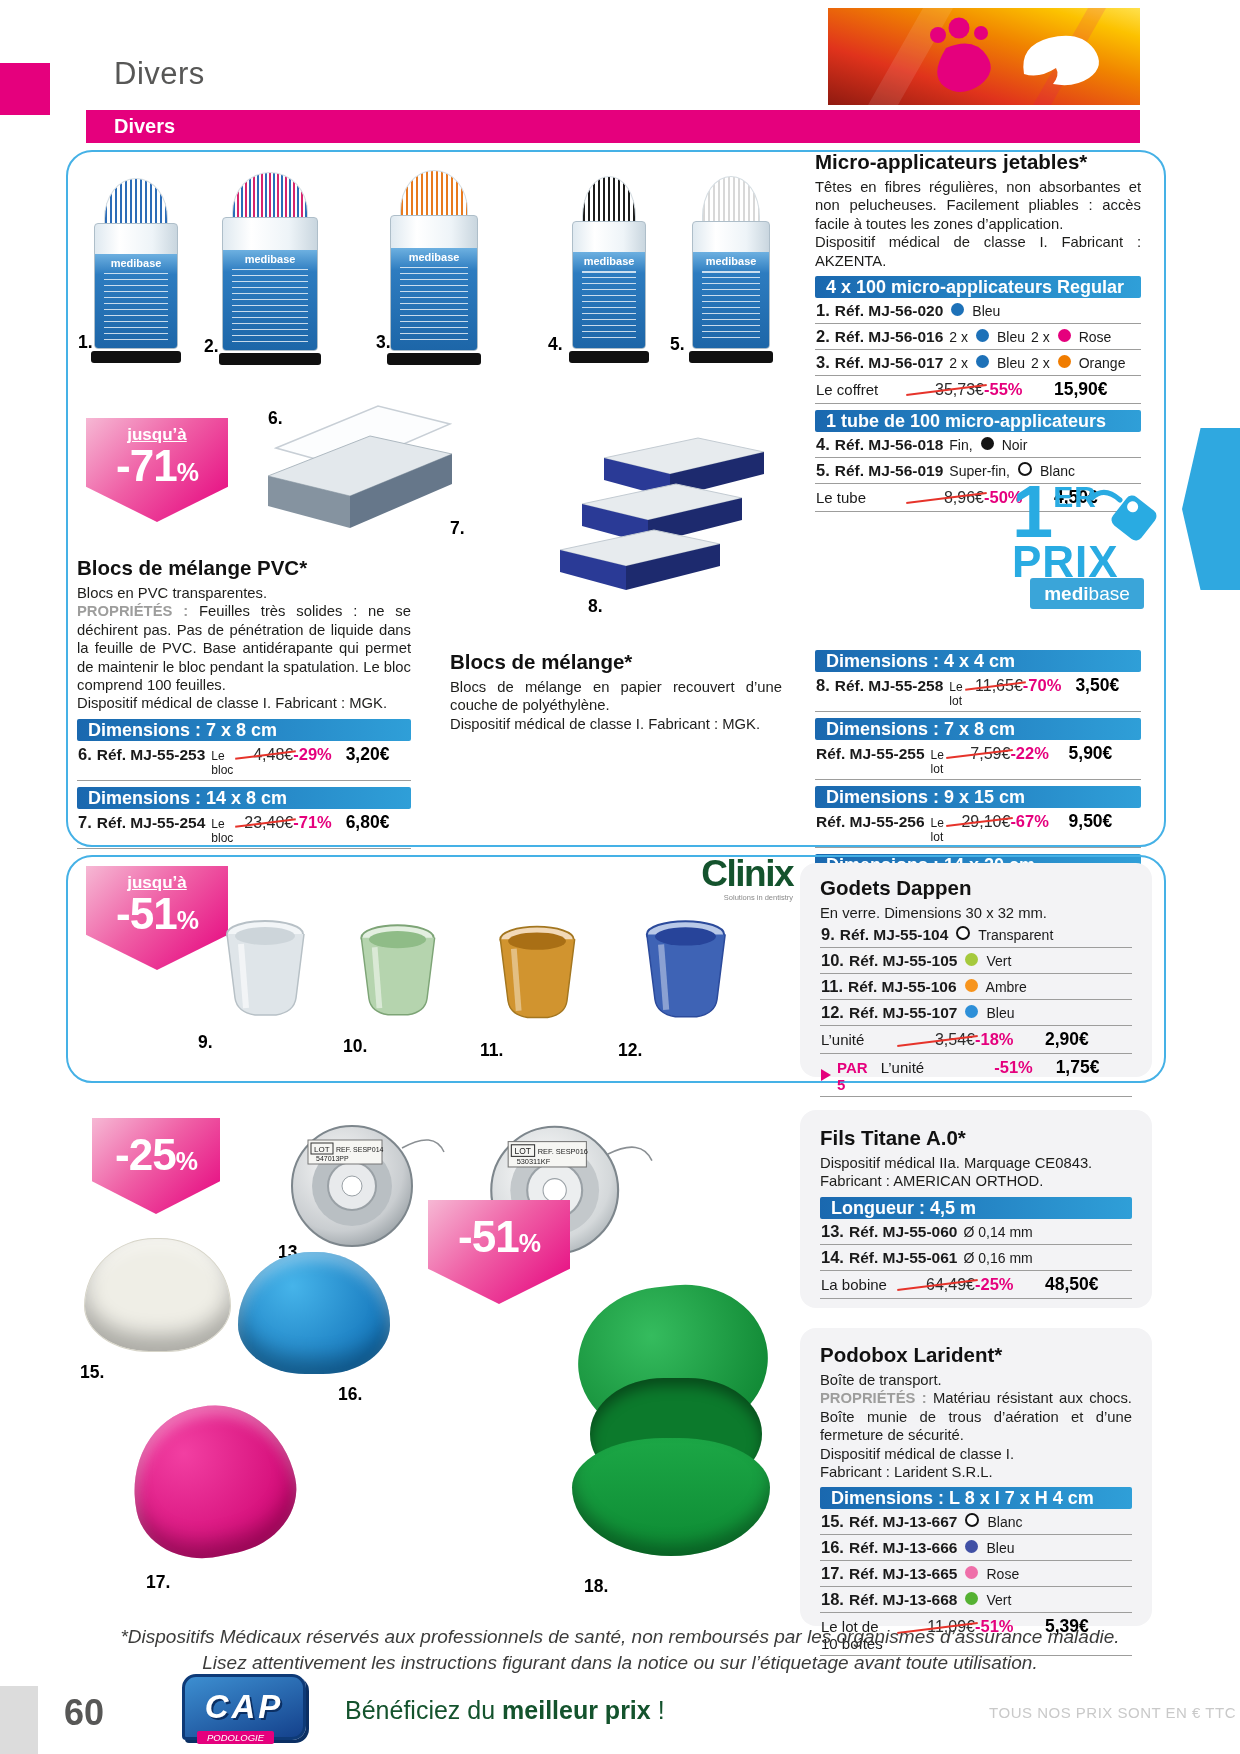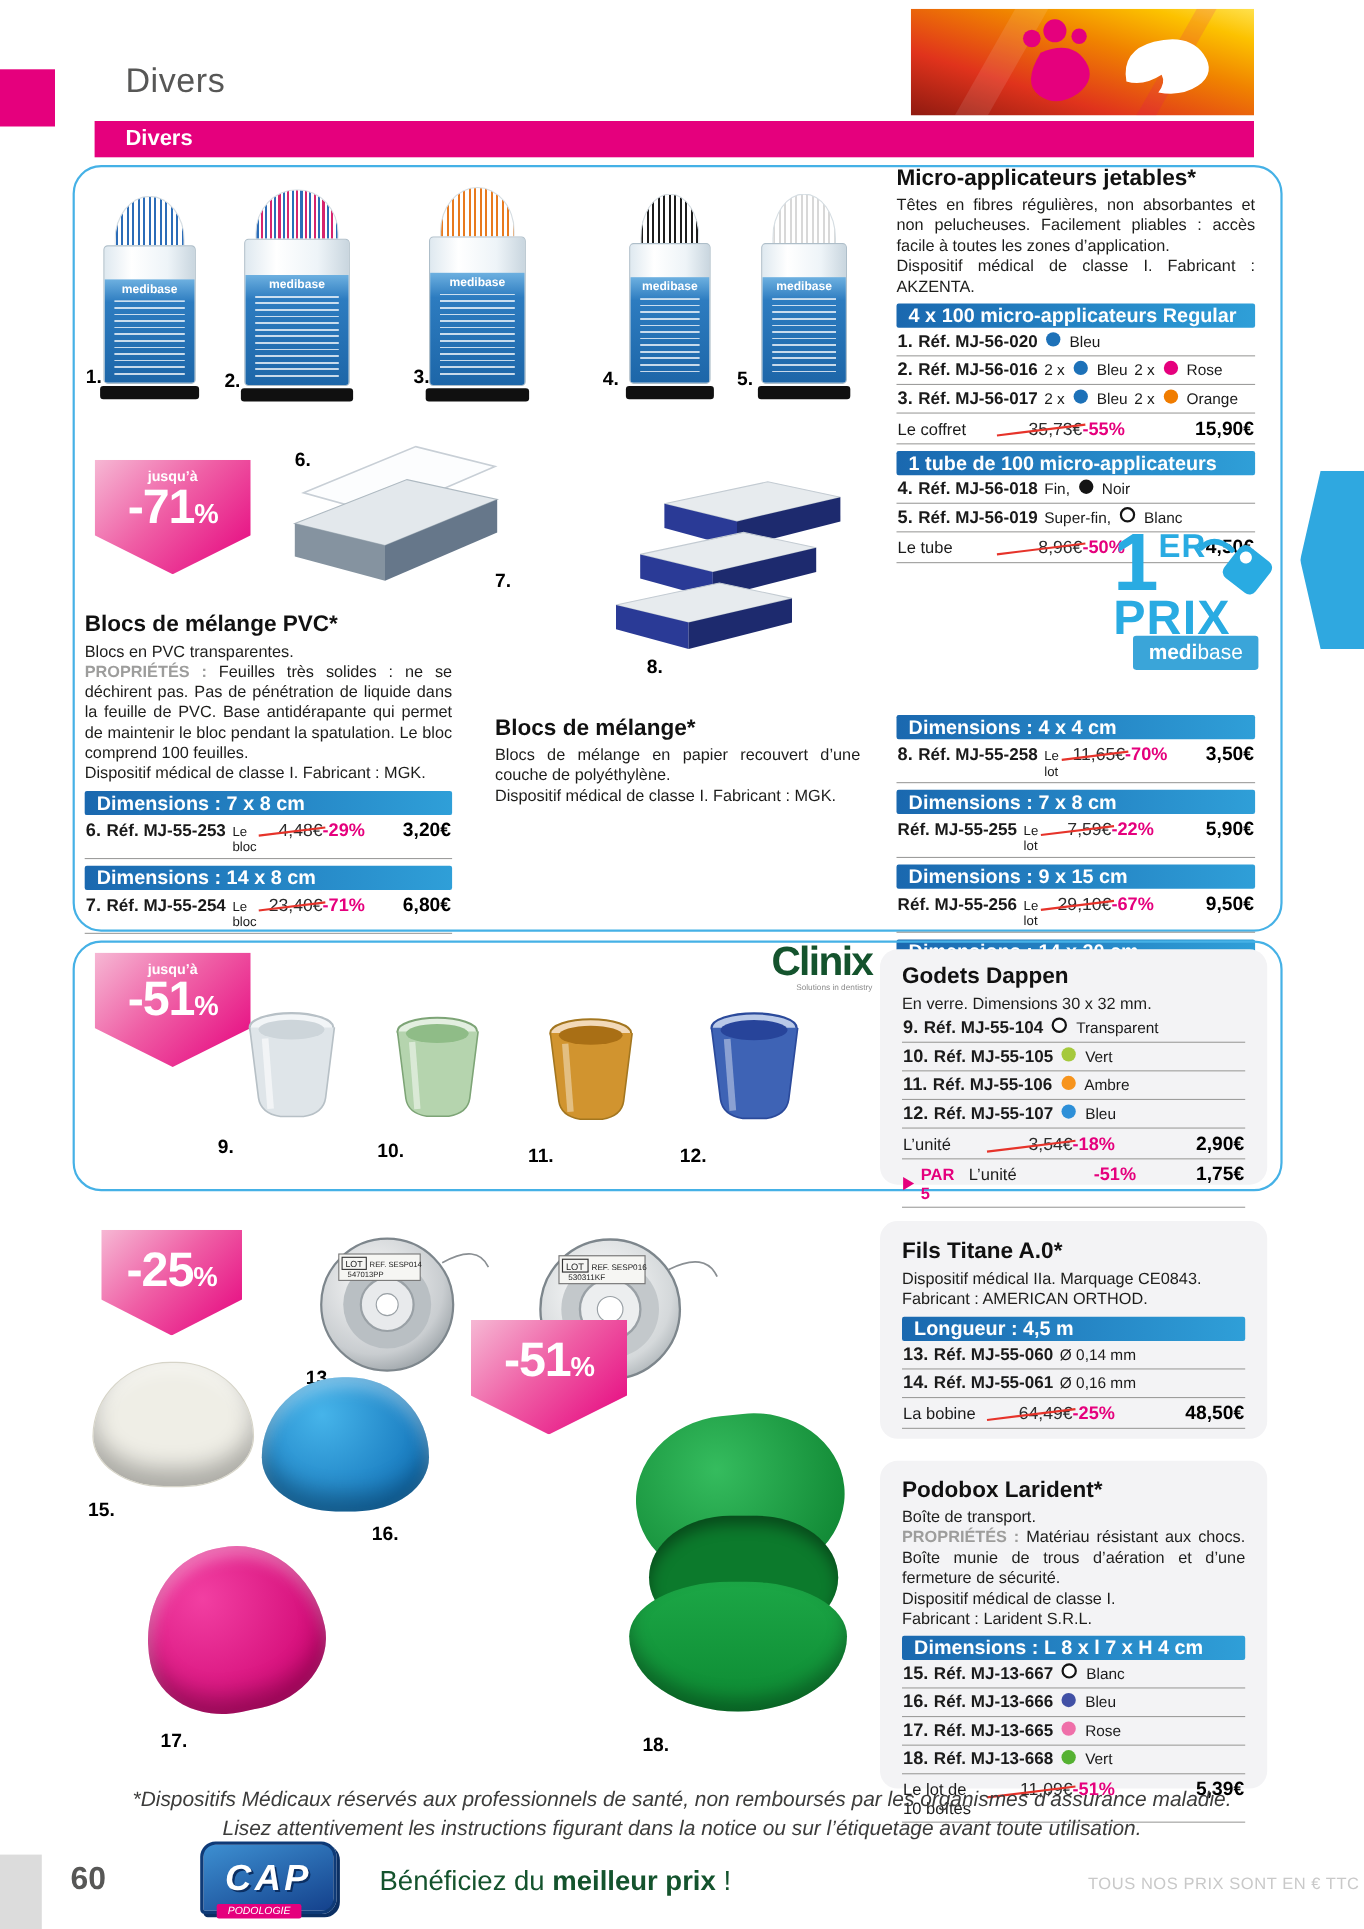--- a/index.html
+++ b/index.html
@@ -40,33 +40,33 @@
   .rnum{font-weight:bold;font-size:16.5px;margin-right:5px;white-space:nowrap;}
   .rnum:empty{margin:0;}
   .rref{font-weight:bold;font-size:15.5px;white-space:nowrap;}
   .rtxt{font-size:14px;margin-left:6px;}
   .runit{font-size:12px;margin-left:6px;flex:1;}
   .pl{font-size:15px;flex:1;}
   .old{font-size:16px;width:80px;text-align:right;position:relative;color:#2b2b2b;}
   .old::after{content:"";position:absolute;left:2px;right:-3px;top:47%;height:2.2px;background:#e6332a;transform:rotate(-7deg);}
   .old:empty::after{content:none;}
   .pct{font-size:16.5px;width:70px;text-align:left;color:#e5007d;font-weight:bold;}
-  .new{font-size:17.5px;width:86px;text-align:right;font-weight:bold;color:#000;}
+  .new{font-size:17.5px;width:86px;text-align:left;font-weight:bold;color:#000;}
   .dot{width:13px;height:13px;border-radius:50%;display:inline-block;margin:0 2px -2px 8px;}
   .d-bleu{background:#1d71b8;} .d-rose{background:#e5007d;} .d-orange{background:#f07c00;}
   .d-noir{background:#141414;} .d-blanc{background:#fff;border:2px solid #141414;width:10px;height:10px;}
   .d-vertg{background:#a5c93c;} .d-ambre{background:#f7941d;} .d-bleug{background:#2d8fd8;}
   .d-bleup{background:#4150a5;} .d-rosep{background:#ef6fa9;} .d-vertp{background:#55b132;}
   .tri{width:0;height:0;border-left:10px solid #e5007d;border-top:6px solid transparent;border-bottom:6px solid transparent;display:inline-block;margin-right:6px;align-self:center;}
   .par5{color:#e5007d;font-weight:bold;font-size:15px;margin-right:6px;}
 
   
   .badge{background:linear-gradient(135deg,#f6b8d4 0%,#ef5ea5 45%,#e5007d 100%);
          clip-path:polygon(0 0,100% 0,100% 66%,50% 100%,0 66%);color:#fff;text-align:center;}
-  .b-top{font-size:13px;font-weight:bold;margin-top:7px;}
+  .b-top{font-size:17px;font-weight:bold;margin-top:7px;text-decoration:underline;}
   .b-main{font-size:44px;font-weight:bold;line-height:42px;letter-spacing:-1px;}
   .b-sym{font-size:25px;}
   .badge.noTop .b-main{padding-top:16px;}
 
   
   .fp{left:1012px;top:480px;width:175px;height:105px;color:#29abe2;}
   .fp-1{font-size:74px;font-weight:800;line-height:58px;}
   .fp-er{font-size:30px;font-weight:800;vertical-align:30px;letter-spacing:1px;}
   .fp-prix{font-size:44px;font-weight:800;letter-spacing:1px;line-height:42px;}
   .mb-logo{left:1030px;top:578px;width:114px;height:31px;background:#3aa5d9;border-radius:3px;color:#fff;
@@ -100,21 +100,21 @@
   .podo-base{position:absolute;border-radius:46% 46% 50% 50%/42% 42% 58% 58%;background:linear-gradient(#1ca746,#0d8a33);box-shadow:inset 0 -12px 16px rgba(0,0,0,.3);}
 
   
   .clinix{left:677px;top:856px;width:116px;text-align:right;}
   .clinix-name{font-size:37px;font-weight:700;color:#14532d;letter-spacing:-1.5px;line-height:36px;}
   .clinix-sub{font-size:7.5px;color:#8a8a8a;margin-top:1px;}
 
   
   .note{left:0;width:1240px;text-align:center;font-style:italic;font-size:19px;color:#3c3c3b;}
   .page-tab{left:0;top:1686px;width:38px;height:68px;background:#dcdcdc;}
-  .page-num{left:64px;top:1692px;font-size:29px;font-weight:bold;color:#575756;}
+  .page-num{left:64px;top:1692px;font-size:36px;font-weight:bold;color:#575756;}
   .cap{left:182px;top:1674px;width:124px;height:72px;}
   .cap-box{position:relative;width:118px;height:60px;background:linear-gradient(160deg,#3d8fd1,#14418c);
            border:3px solid #0e3a77;border-radius:14px 14px 14px 4px;box-shadow:3px 3px 0 #0b2f63;
            display:flex;align-items:center;justify-content:center;}
   .cap-txt{color:#fff;font-weight:800;font-style:italic;font-size:33px;letter-spacing:3px;text-shadow:2px 2px 0 #0b2f63;}
   .cap-sub{position:absolute;left:12px;bottom:-7px;background:#e5007d;color:#fff;font-size:9.5px;font-style:italic;
            font-weight:normal;padding:1px 10px;border-radius:2px;}
   .tagline{left:345px;top:1696px;font-size:25px;color:#14532d;}
   .tagline .tb{font-weight:800;}
   .foot-right{left:900px;top:1704px;width:336px;text-align:right;font-size:15px;color:#c9c9c9;letter-spacing:.5px;}

